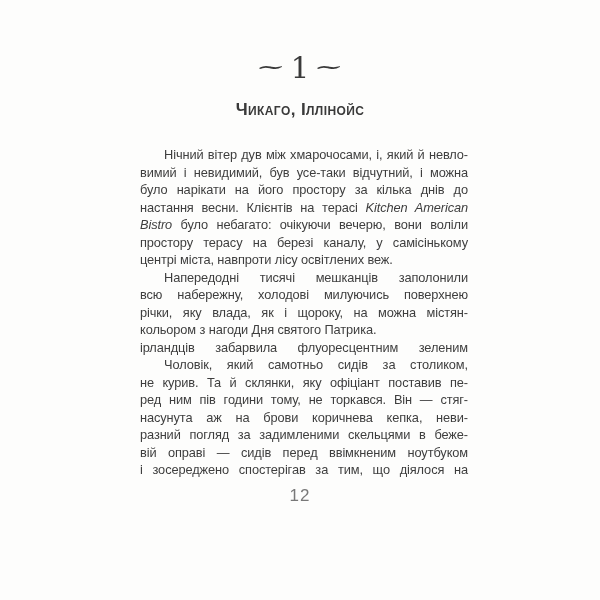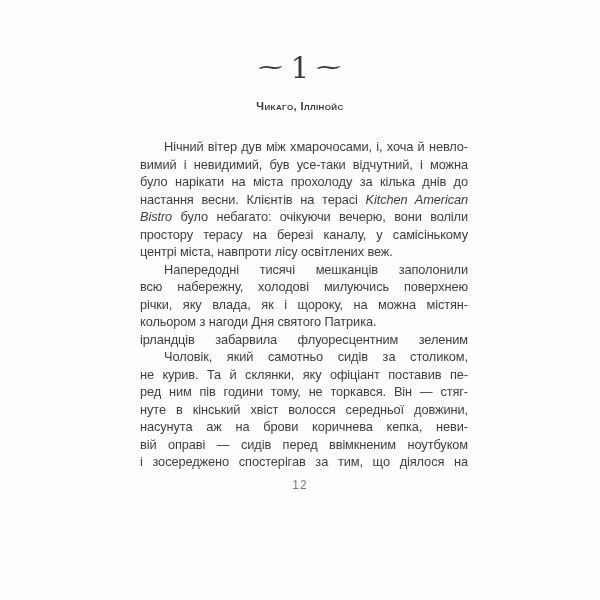--- a/index.html
+++ b/index.html
@@ -32,21 +32,21 @@
     font-size: 23px;
     line-height: 1;
     display: inline-block;
     transform: scaleX(1.55) translateY(-2px);
   }
   .location {
     margin-top: 14px;
     text-align: center;
     font-variant: small-caps;
     font-weight: bold;
-    font-size: 11px;
+    font-size: 17px;
     letter-spacing: 0.4px;
     color: #3a3a3a;
   }
   .bodytext {
     width: 328px;
     margin-left: 140px;
     margin-top: 26px;
     font-size: 12.8px;
     letter-spacing: -0.1px;
     line-height: 17.5px;
@@ -54,56 +54,56 @@
   }
   .line {
     text-align: justify;
     text-align-last: justify;
   }
   .line.first { text-indent: 24px; }
   .line.end { text-align-last: left; }
   .folio {
     margin-top: 7px;
     text-align: center;
-    font-size: 12px;
+    font-size: 17px;
     letter-spacing: 1px;
     color: #787878;
   }
 </style>
 </head>
 <body>
 
 <div class="page">
   <div class="chapter">
     <span class="tilde">~</span>
     <span class="num">1</span>
     <span class="tilde">~</span>
   </div>
   <div class="location">Чикаго, Іллінойс</div>
   <div class="bodytext" id="body-text">
       <div>
-        <div class="line first">Нічний вітер дув між хмарочосами, і, хоча й невло-</div>
+        <div class="line first">Нічний вітер дув між хмарочосами, і, який й невло-</div>
         <div class="line">вимий і невидимий, був усе-таки відчутний, і можна</div>
-        <div class="line">було нарікати на міста прохолоду за кілька днів до</div>
+        <div class="line">було нарікати на його простору за кілька днів до</div>
         <div class="line">настання весни. Клієнтів на терасі <i>Kitchen American</i></div>
         <div class="line"><i>Bistro</i> було небагато: очікуючи вечерю, вони воліли</div>
         <div class="line">простору терасу на березі каналу, у самісінькому</div>
         <div class="line end">центрі міста, навпроти лісу освітлених веж.</div>
       </div>
       <div>
         <div class="line first">Напередодні тисячі мешканців заполонили</div>
         <div class="line">всю набережну, холодові милуючись поверхнею</div>
         <div class="line">річки, яку влада, як і щороку, на можна містян-</div>
         <div class="line end">кольором з нагоди Дня святого Патрика.</div>
         <div class="line">ірландців забарвила флуоресцентним зеленим</div>
       </div>
       <div>
         <div class="line first">Чоловік, який самотньо сидів за столиком,</div>
         <div class="line">не курив. Та й склянки, яку офіціант поставив пе-</div>
         <div class="line">ред ним пів години тому, не торкався. Він — стяг-</div>
-        <div class="line">нуте в кінський хвіст волосся середньої довжини,</div>
         <div class="line">насунута аж на брови коричнева кепка, неви-</div>
+        <div class="line">разний погляд за задимленими скельцями в беже-</div>
         <div class="line">вій оправі — сидів перед ввімкненим ноутбуком</div>
         <div class="line">і зосереджено спостерігав за тим, що діялося на</div>
       </div>
     </div>
   <div class="folio">12</div>
 </div>
 
 </body></html>

